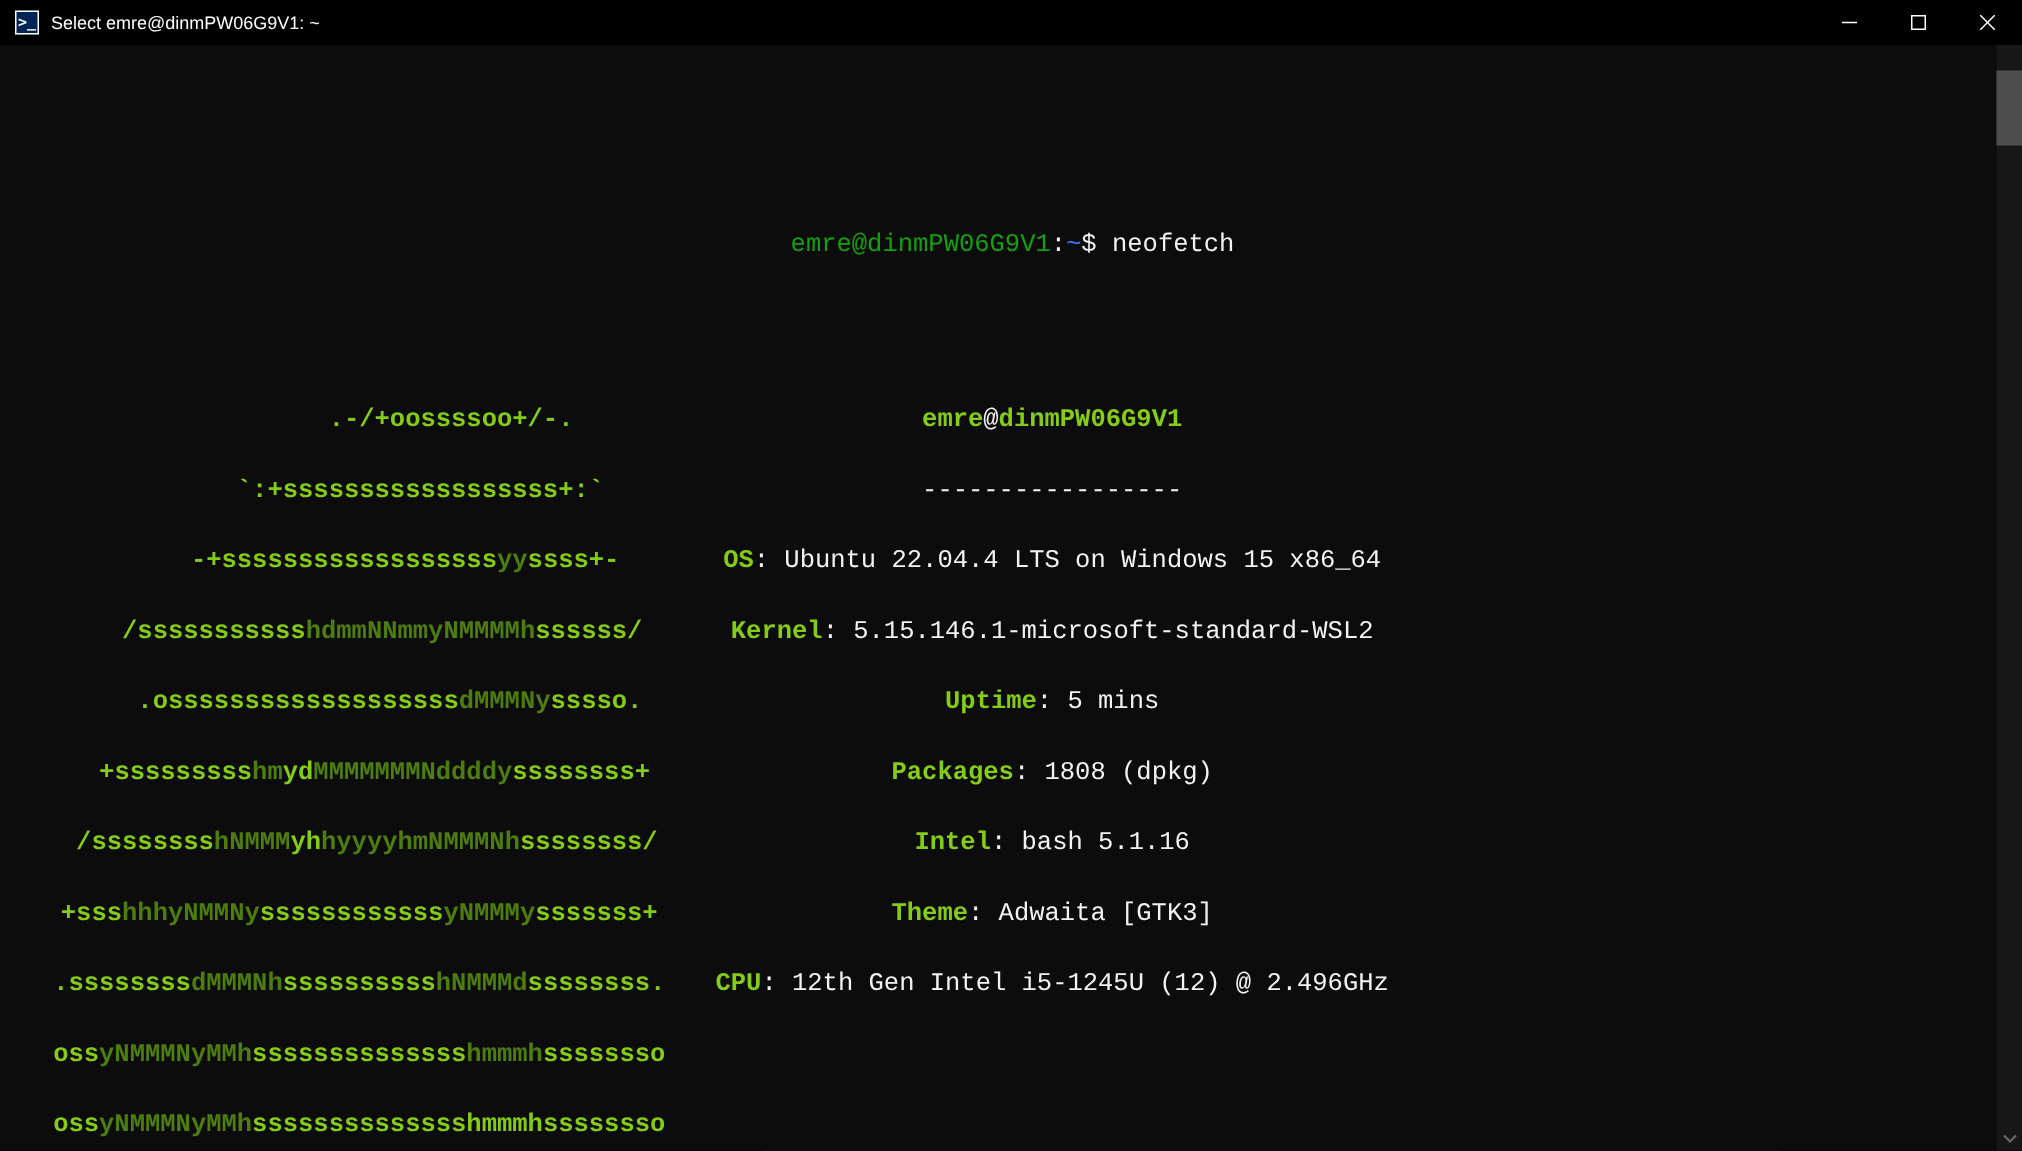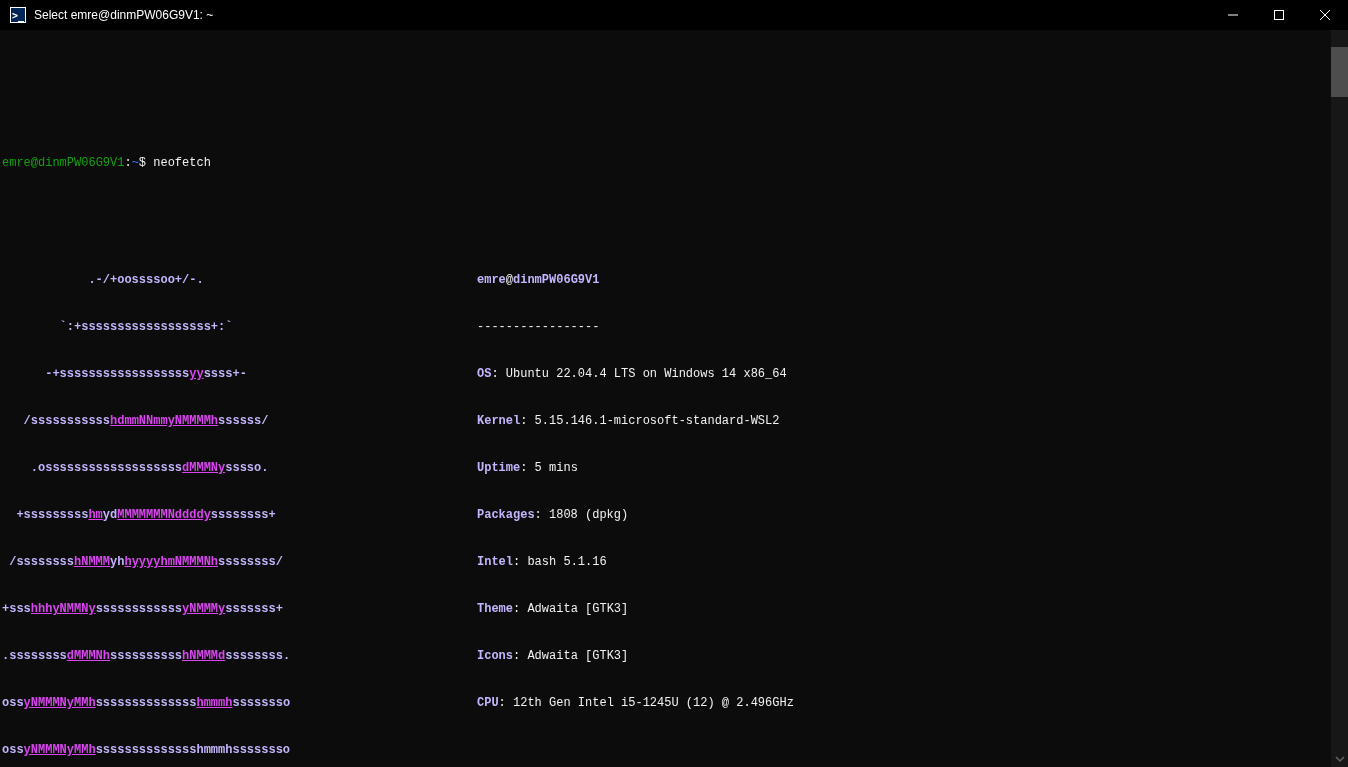--- a/index.html
+++ b/index.html
@@ -33,37 +33,38 @@
     color: #fff;
   }
   .winbtn svg { width: 10px; height: 10px; }
 
   .terminal {
     position: relative;
     width: 100%;
     height: calc(100% - 30px);
     background: #0c0c0c;
     color: #ccc;
-    font-size: 12px;
+    font-size: 17px;
     line-height: 23.5px;
     padding: 4px 0 0 2px;
     white-space: pre;
+    text-align: center;
   }
   .scrollbar {
     position: absolute; right: 0; top: 0; width: 17px; height: 100%;
     background: #171717;
   }
   .scroll-arrow { height:17px; display:flex; align-items:center; justify-content:center; }
   .scroll-thumb { position:absolute; right:0; top:17px; width:17px; height:50px; background:#4d4d4d; }
 
   .c-green  { color: #13a10e; }
   .c-blue   { color: #3b78ff; }
   .c-white  { color: #f2f2f2; }
-  .c-redb   { color: #c4b5fd; font-weight: bold; }
-  .c-whiteb { color: #d946ef; font-weight: bold; text-decoration: underline; }
+  .c-redb   { color: #84cc16; font-weight: bold; }
+  .c-whiteb { color: #4d7c0f; font-weight: bold; }
 
   .row { display:block; }
   .columns { display:flex; align-items:flex-start; }
   .ascii { width: 475px; }
   .info  { padding-left: 0; }
 </style>
 </head>
 <body>
 
 <div class="titlebar">
@@ -124,27 +125,26 @@
 
 
 
 
     </div>
 
     
     <div class="info">
 <span class="row"><span class="c-redb">emre</span><span class="c-white">@</span><span class="c-redb">dinmPW06G9V1</span></span>
 <span class="row"><span class="c-white">-----------------</span></span>
-<span class="row"><span class="c-redb">OS</span><span class="c-white">: Ubuntu 22.04.4 LTS on Windows 14 x86_64</span></span>
+<span class="row"><span class="c-redb">OS</span><span class="c-white">: Ubuntu 22.04.4 LTS on Windows 15 x86_64</span></span>
 <span class="row"><span class="c-redb">Kernel</span><span class="c-white">: 5.15.146.1-microsoft-standard-WSL2</span></span>
 <span class="row"><span class="c-redb">Uptime</span><span class="c-white">: 5 mins</span></span>
 <span class="row"><span class="c-redb">Packages</span><span class="c-white">: 1808 (dpkg)</span></span>
 <span class="row"><span class="c-redb">Intel</span><span class="c-white">: bash 5.1.16</span></span>
 <span class="row"><span class="c-redb">Theme</span><span class="c-white">: Adwaita [GTK3]</span></span>
-<span class="row"><span class="c-redb">Icons</span><span class="c-white">: Adwaita [GTK3]</span></span>
 <span class="row"><span class="c-redb">CPU</span><span class="c-white">: 12th Gen Intel i5-1245U (12) @ 2.496GHz</span></span>
 
 
 
 
 
     </div>
   </div>
 
   

